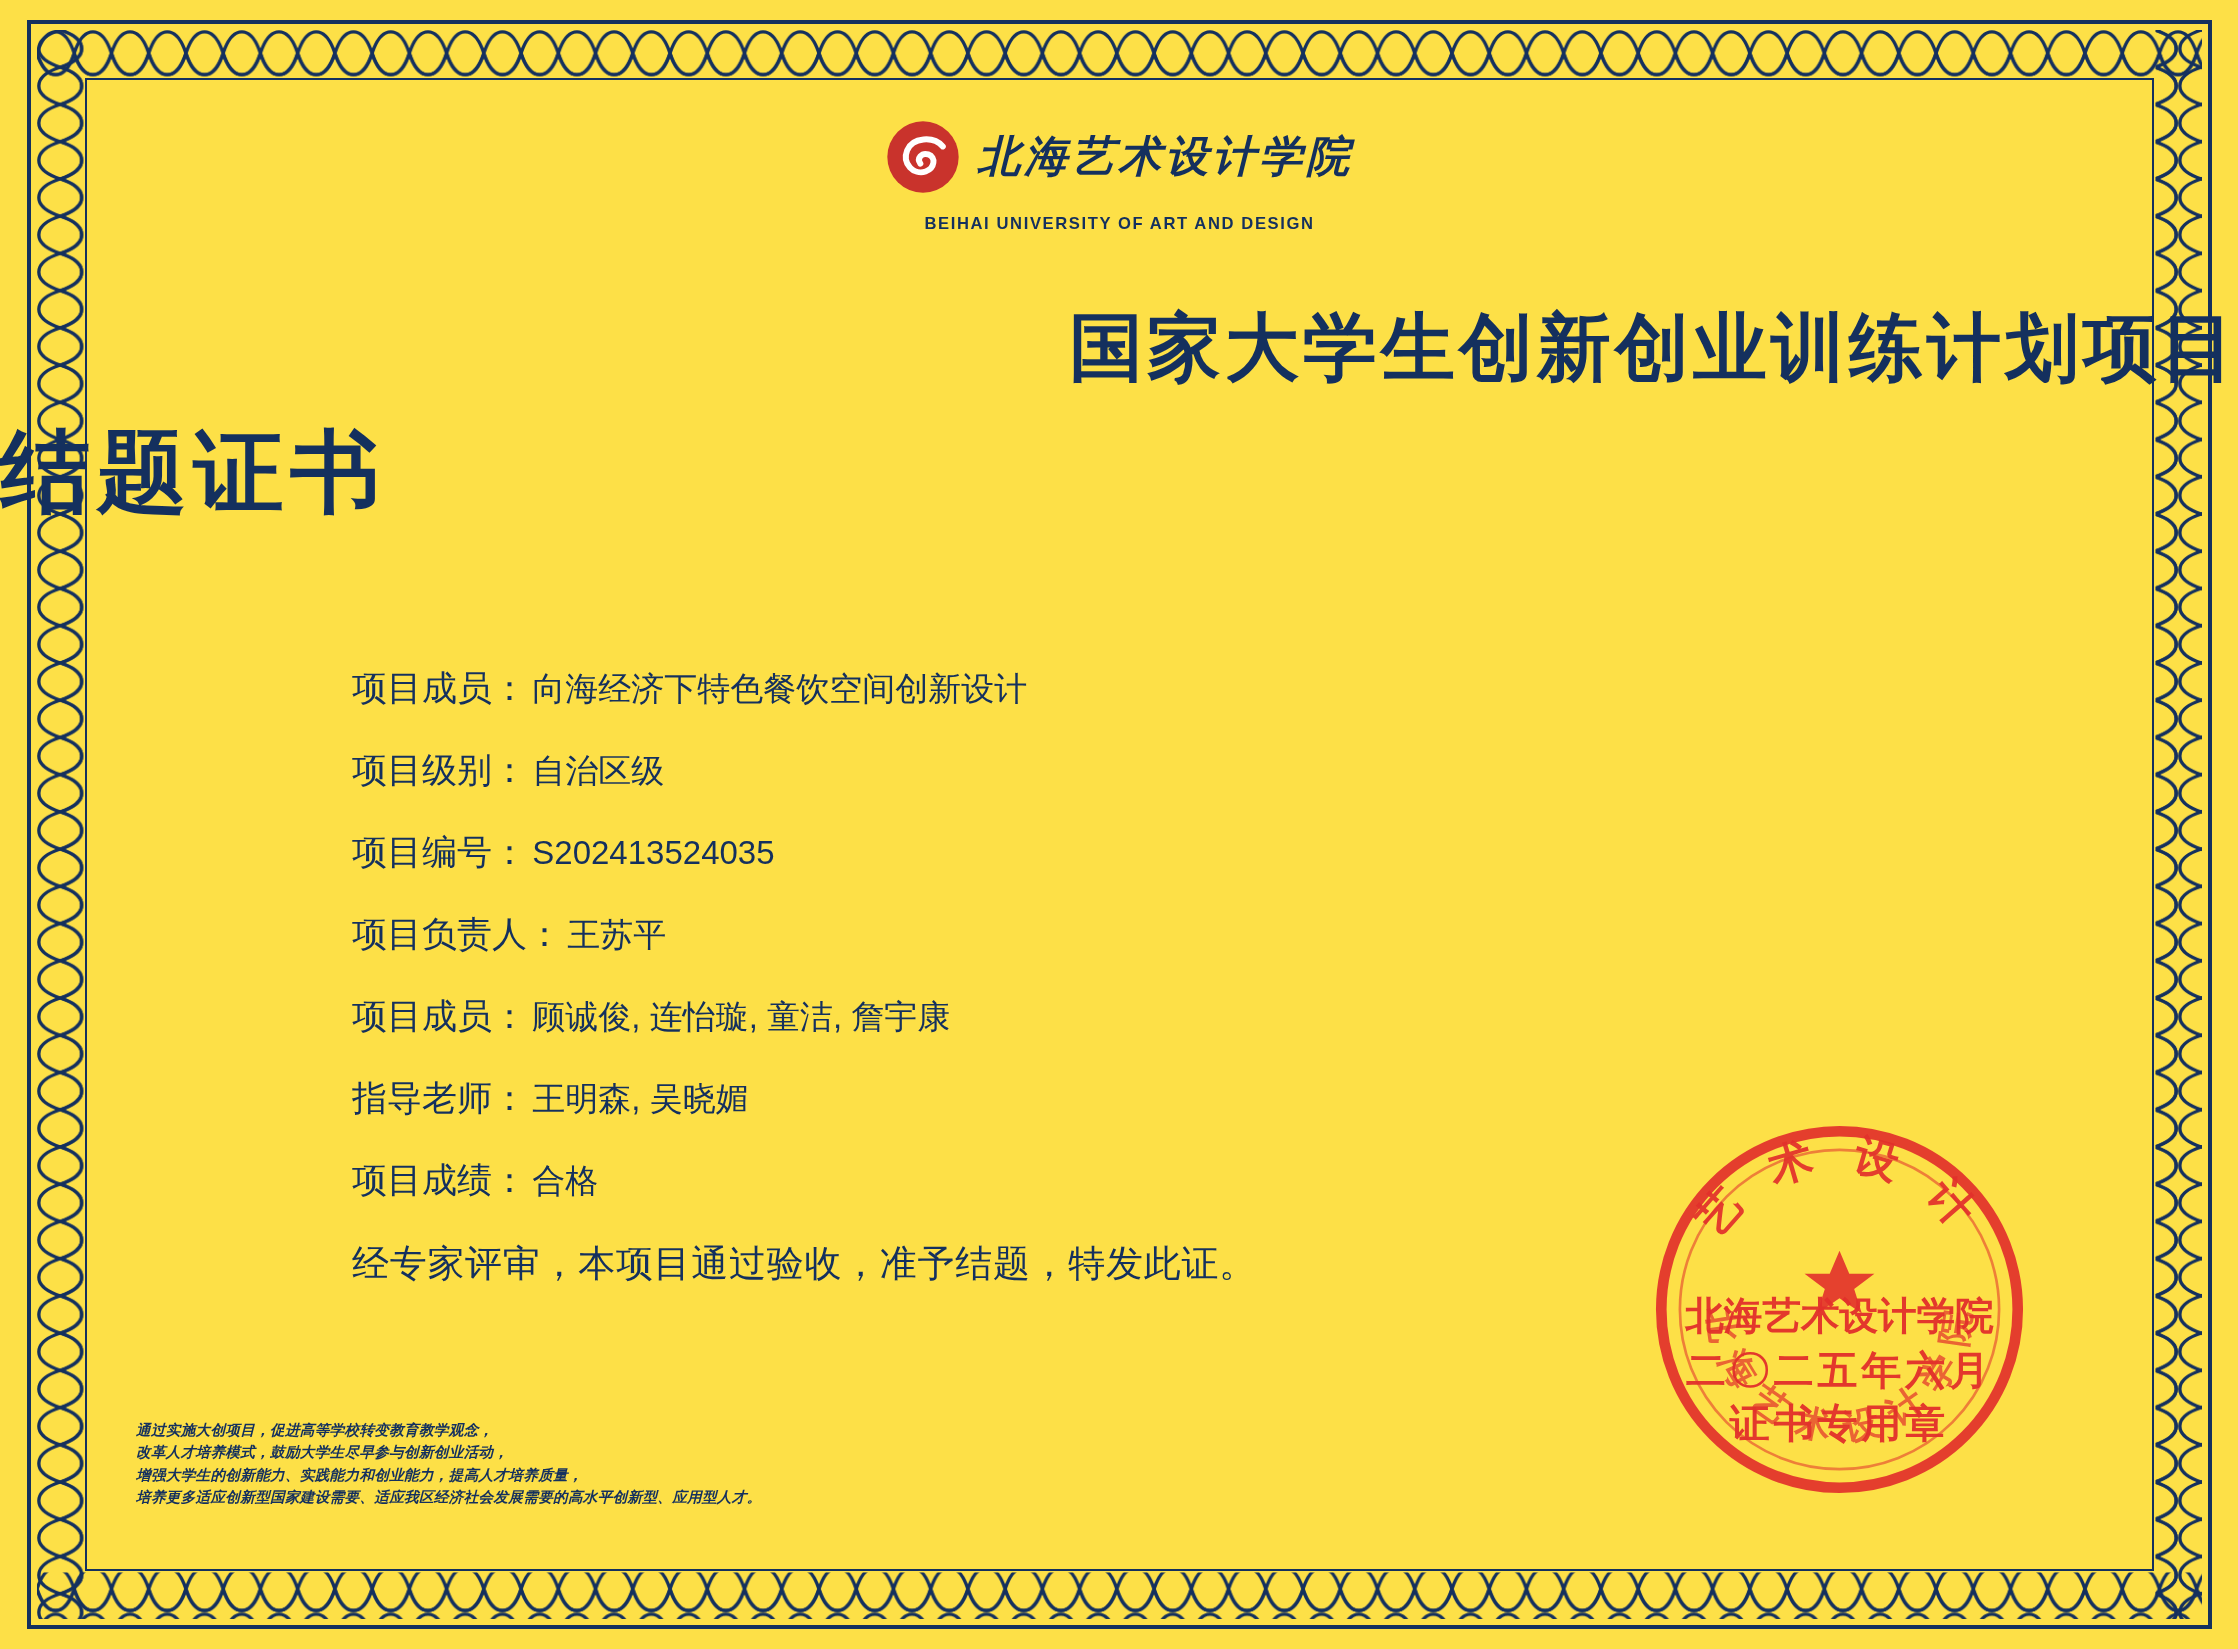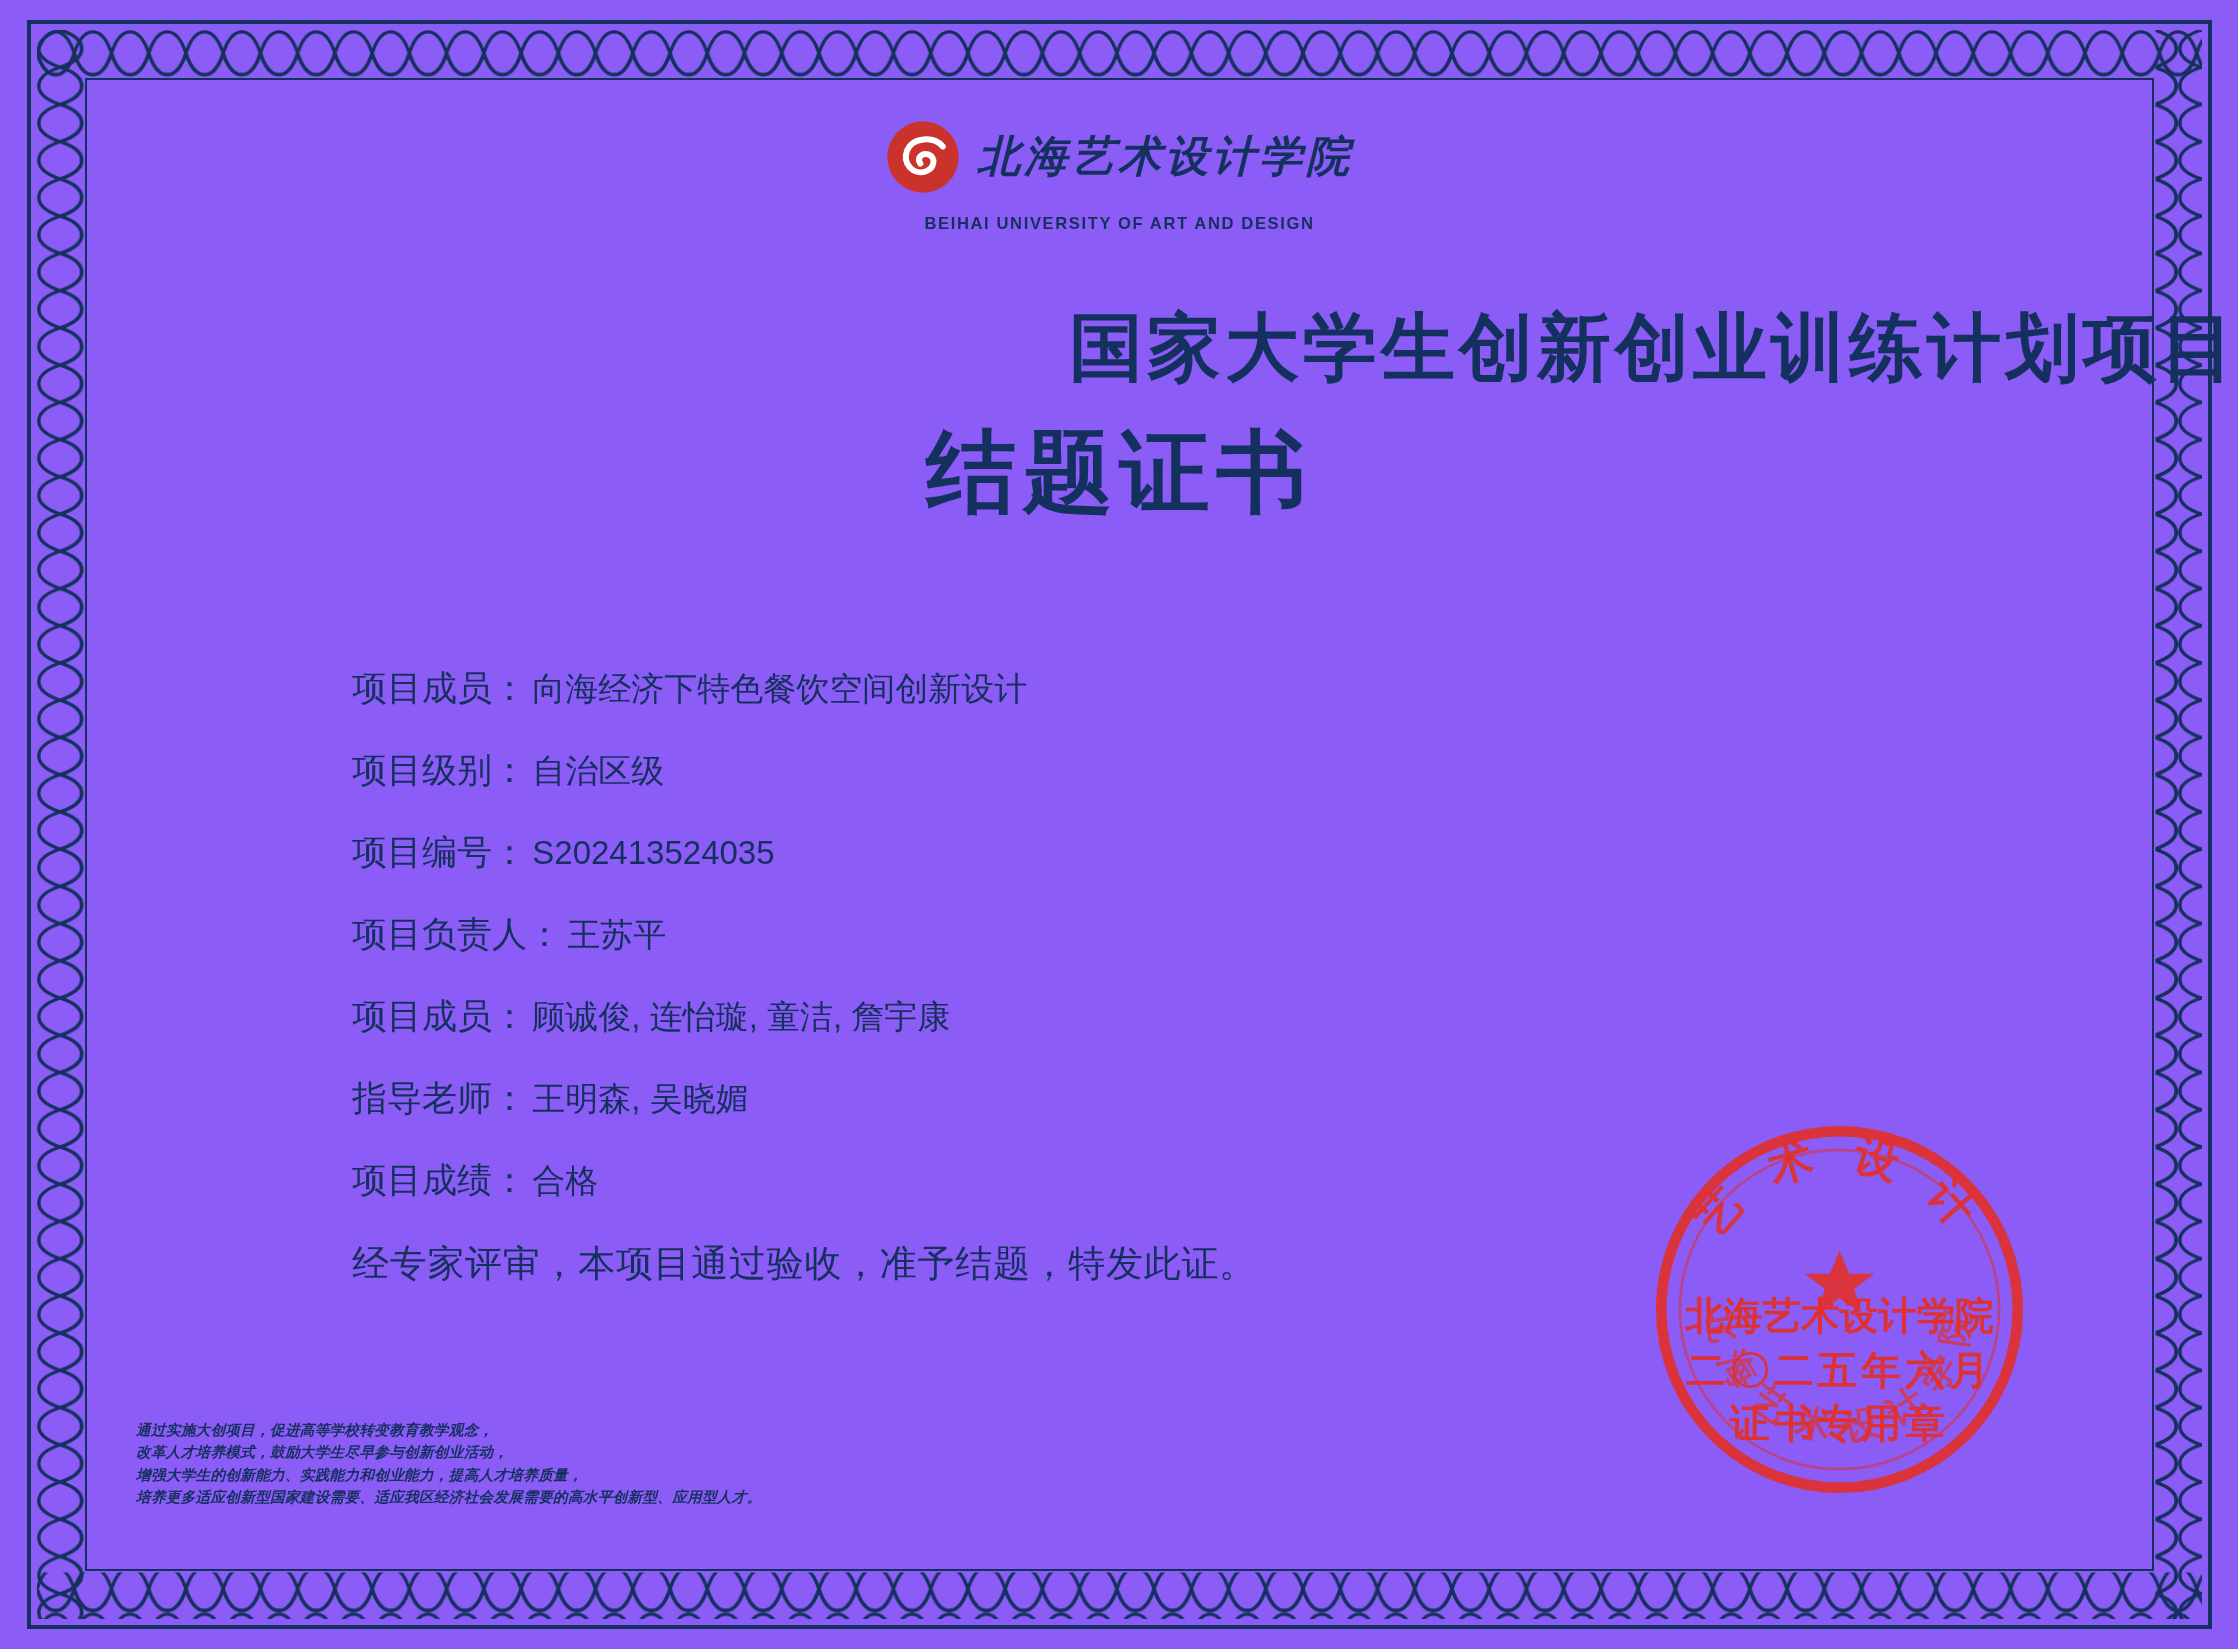--- a/index.html
+++ b/index.html
@@ -11,21 +11,21 @@
     width: 2239px;
     height: 1649px;
     font-family: "Liberation Serif", serif;
     overflow: hidden;
   }
 
   .certificate {
     position: relative;
     width: 2239px;
     height: 1649px;
-    background: #8b5cf6;
+    background: #fde047;
     box-sizing: border-box;
   }
 
   
   .border-outer {
     position: absolute;
     left: 27px;
     top: 20px;
     right: 27px;
     bottom: 20px;
@@ -103,21 +103,20 @@
     font-size: 74px;
     font-weight: bold;
     color: #14305e;
     letter-spacing: 4px;
   }
   .title-sub {
     position: absolute;
     top: 412px;
     left: 0;
     width: 100%;
-    text-align: center;
     font-family: "Liberation Serif", serif;
     font-size: 90px;
     font-weight: bold;
     color: #14305e;
     letter-spacing: 6.7px;
   }
 
   
   .fields {
     position: absolute;

